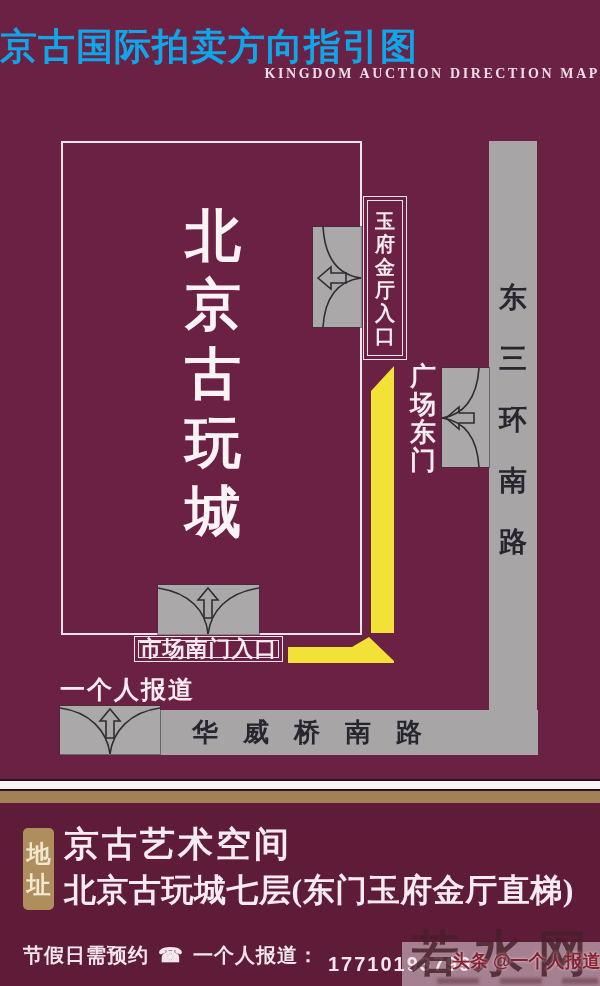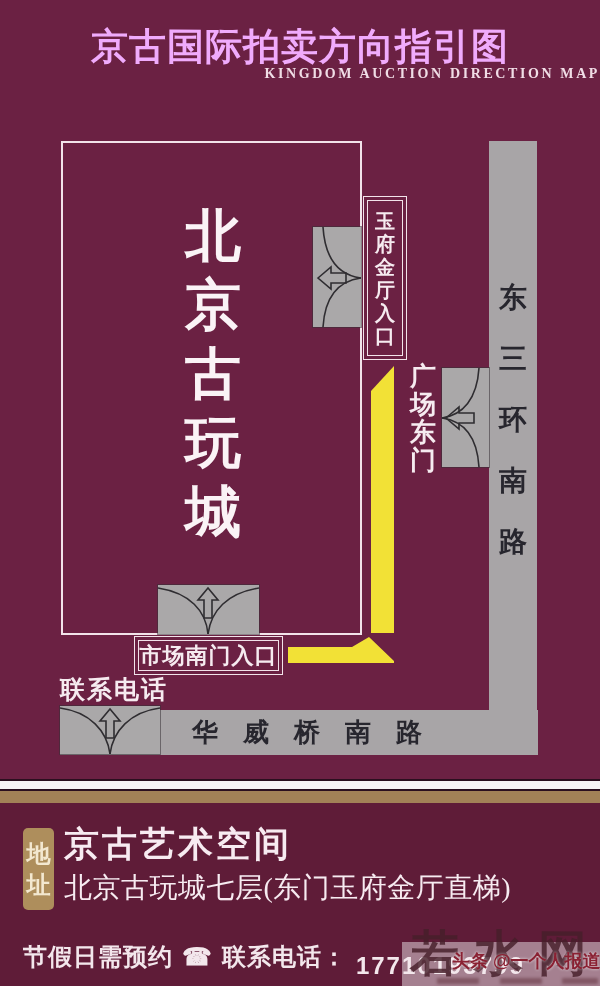--- a/index.html
+++ b/index.html
@@ -1,21 +1,21 @@
 <!DOCTYPE html>
 <html><head>
 <meta charset="utf-8">
 <style>
   html,body{margin:0;padding:0;background:#3a1024;}
   .canvas{position:relative;width:600px;height:986px;overflow:hidden;background:#6b2143;
           font-family:"Liberation Serif",serif;}
   .abs{position:absolute;}
 
   
-  .title-cn{left:0;top:22px;width:600px;text-align:center;color:#f0abfc;
+  .title-cn{left:0;top:22px;width:600px;color:#0ea5e9;
             font-size:37px;font-weight:700;letter-spacing:1px;}
   .title-en{left:0;top:66px;width:600px;text-align:right;color:#f0dde6;
             font-size:14px;font-weight:700;letter-spacing:2.6px;}
 
   
   .building{left:61px;top:141px;width:297px;height:490px;border:2px solid #f2e3ea;}
   .building-name{left:183px;top:208px;width:60px;display:flex;flex-direction:column;
                  align-items:center;gap:13px;color:#faf3f6;font-size:56px;
                  font-weight:700;line-height:1;}
   .vroad{left:489px;top:141px;width:48px;height:614px;background:#a8a5a7;}
@@ -31,21 +31,21 @@
   .gate3{left:158px;top:585px;width:101px;height:49px;}
   .gate4{left:60px;top:706px;width:100px;height:48px;}
   .gate svg{display:block;width:100%;height:100%;}
 
   .dbox{border:1.5px solid #f2e3ea;padding:3px;background:#6b2143;box-sizing:border-box;}
   .dbox-inner{border:1px solid #f2e3ea;width:100%;height:100%;box-sizing:border-box;
               display:flex;align-items:center;justify-content:center;}
   .jade-box{left:363px;top:196px;width:44px;height:164px;}
   .jade-box .dbox-inner{flex-direction:column;gap:3px;color:#f6ebf0;font-size:20px;
                         font-weight:700;line-height:1;}
-  .market-box{left:134px;top:636px;width:149px;height:39px;}
+  .market-box{left:134px;top:636px;width:149px;height:26px;}
   .market-box .dbox-inner{color:#f6ebf0;font-size:22px;font-weight:700;letter-spacing:1px;}
 
   .egate-label{left:406px;top:364px;width:34px;display:flex;flex-direction:column;
                align-items:center;gap:2px;color:#f6ebf0;font-size:26px;font-weight:700;line-height:1;}
   .sgate-label{left:60px;top:677px;color:#f6ebf0;font-size:25px;font-weight:700;
                letter-spacing:2px;line-height:1;}
 
   .route{left:280px;top:360px;width:125px;height:310px;}
 
   
@@ -54,24 +54,24 @@
   .sep-d2{left:0;top:789px;width:600px;height:2px;background:#2b0f1f;}
   .sep-t {left:0;top:791px;width:600px;height:12px;background:#a28157;}
 
   
   .footer{left:0;top:803px;width:600px;height:183px;background:#5f1c38;}
   .addr-badge{left:23px;top:828px;width:31px;height:82px;background:#ae8e5c;border-radius:5px;
               display:flex;flex-direction:column;align-items:center;justify-content:center;gap:7px;
               color:#f3e8d0;font-size:24px;font-weight:700;line-height:1;}
   .addr-line1{left:64px;top:824px;color:#f7ebf1;font-size:35px;font-weight:700;
               letter-spacing:3px;line-height:1.2;}
-  .addr-line2{left:64px;top:871px;color:#f7ebf1;font-size:28px;font-weight:400;
+  .addr-line2{left:64px;top:871px;color:#f7ebf1;font-size:32px;font-weight:700;
               letter-spacing:0.5px;line-height:1.2;white-space:nowrap;}
   .phone-row{left:23px;top:936px;display:flex;align-items:center;gap:9px;color:#f3e7ec;
-             font-family:"Liberation Sans",sans-serif;font-size:24px;font-weight:700;
+             font-family:"Liberation Sans",sans-serif;font-size:20px;font-weight:700;
              letter-spacing:1px;line-height:1;z-index:3;}
   .phone-row .num{letter-spacing:2px;margin-top:18px;}
 
   
   .wm-patch{left:402px;top:942px;width:198px;height:44px;background:rgba(235,228,231,0.5);z-index:2;}
   .wm-text{left:410px;top:929px;display:flex;gap:15px;color:rgba(70,30,42,0.82);
            font-family:"Liberation Sans",sans-serif;font-size:49px;font-weight:700;
            line-height:1;z-index:4;}
   .wm-credit{left:452px;top:951px;color:#8a2133;font-family:"Liberation Sans",sans-serif;
              font-size:18px;font-weight:700;line-height:1.2;z-index:5;white-space:nowrap;
@@ -173,21 +173,21 @@
       </g>
     </svg>
   </div>
 
   <div class="abs dbox market-box">
     <div class="dbox-inner">
       <span>市场南门入口</span>
     </div>
   </div>
 
-  <div class="abs sgate-label">联系电话</div>
+  <div class="abs sgate-label">一个人报道</div>
 
   <div class="abs gate gate4">
     <svg viewBox="0 0 100 48">
       <path class="gate-line" d="M0,2 C30,6 47,25 50,48"></path>
       <path class="gate-line" d="M100,2 C70,6 53,25 50,48"></path>
       <g>
         <path class="gate-arrow" d="M50,3 L40,15 L46,15 L46,32 L54,32 L54,15 L60,15 Z"></path>
       </g>
     </svg>
   </div>
@@ -203,21 +203,21 @@
     <span>地</span>
     <span>址</span>
   </div>
 
   <div class="abs addr-line1">京古艺术空间</div>
   <div class="abs addr-line2">北京古玩城七层(东门玉府金厅直梯)</div>
 
   <div class="abs phone-row">
     <span>节假日需预约</span>
     <span>☎</span>
-    <span>联系电话：</span>
+    <span>一个人报道：</span>
     <span class="num">17710193799</span>
   </div>
 
   <div class="abs wm-patch"></div>
   <div class="abs wm-text">
     <span>若</span>
     <span>水</span>
     <span>网</span>
   </div>
   <div class="abs wm-credit">头条 @一个人报道</div>

